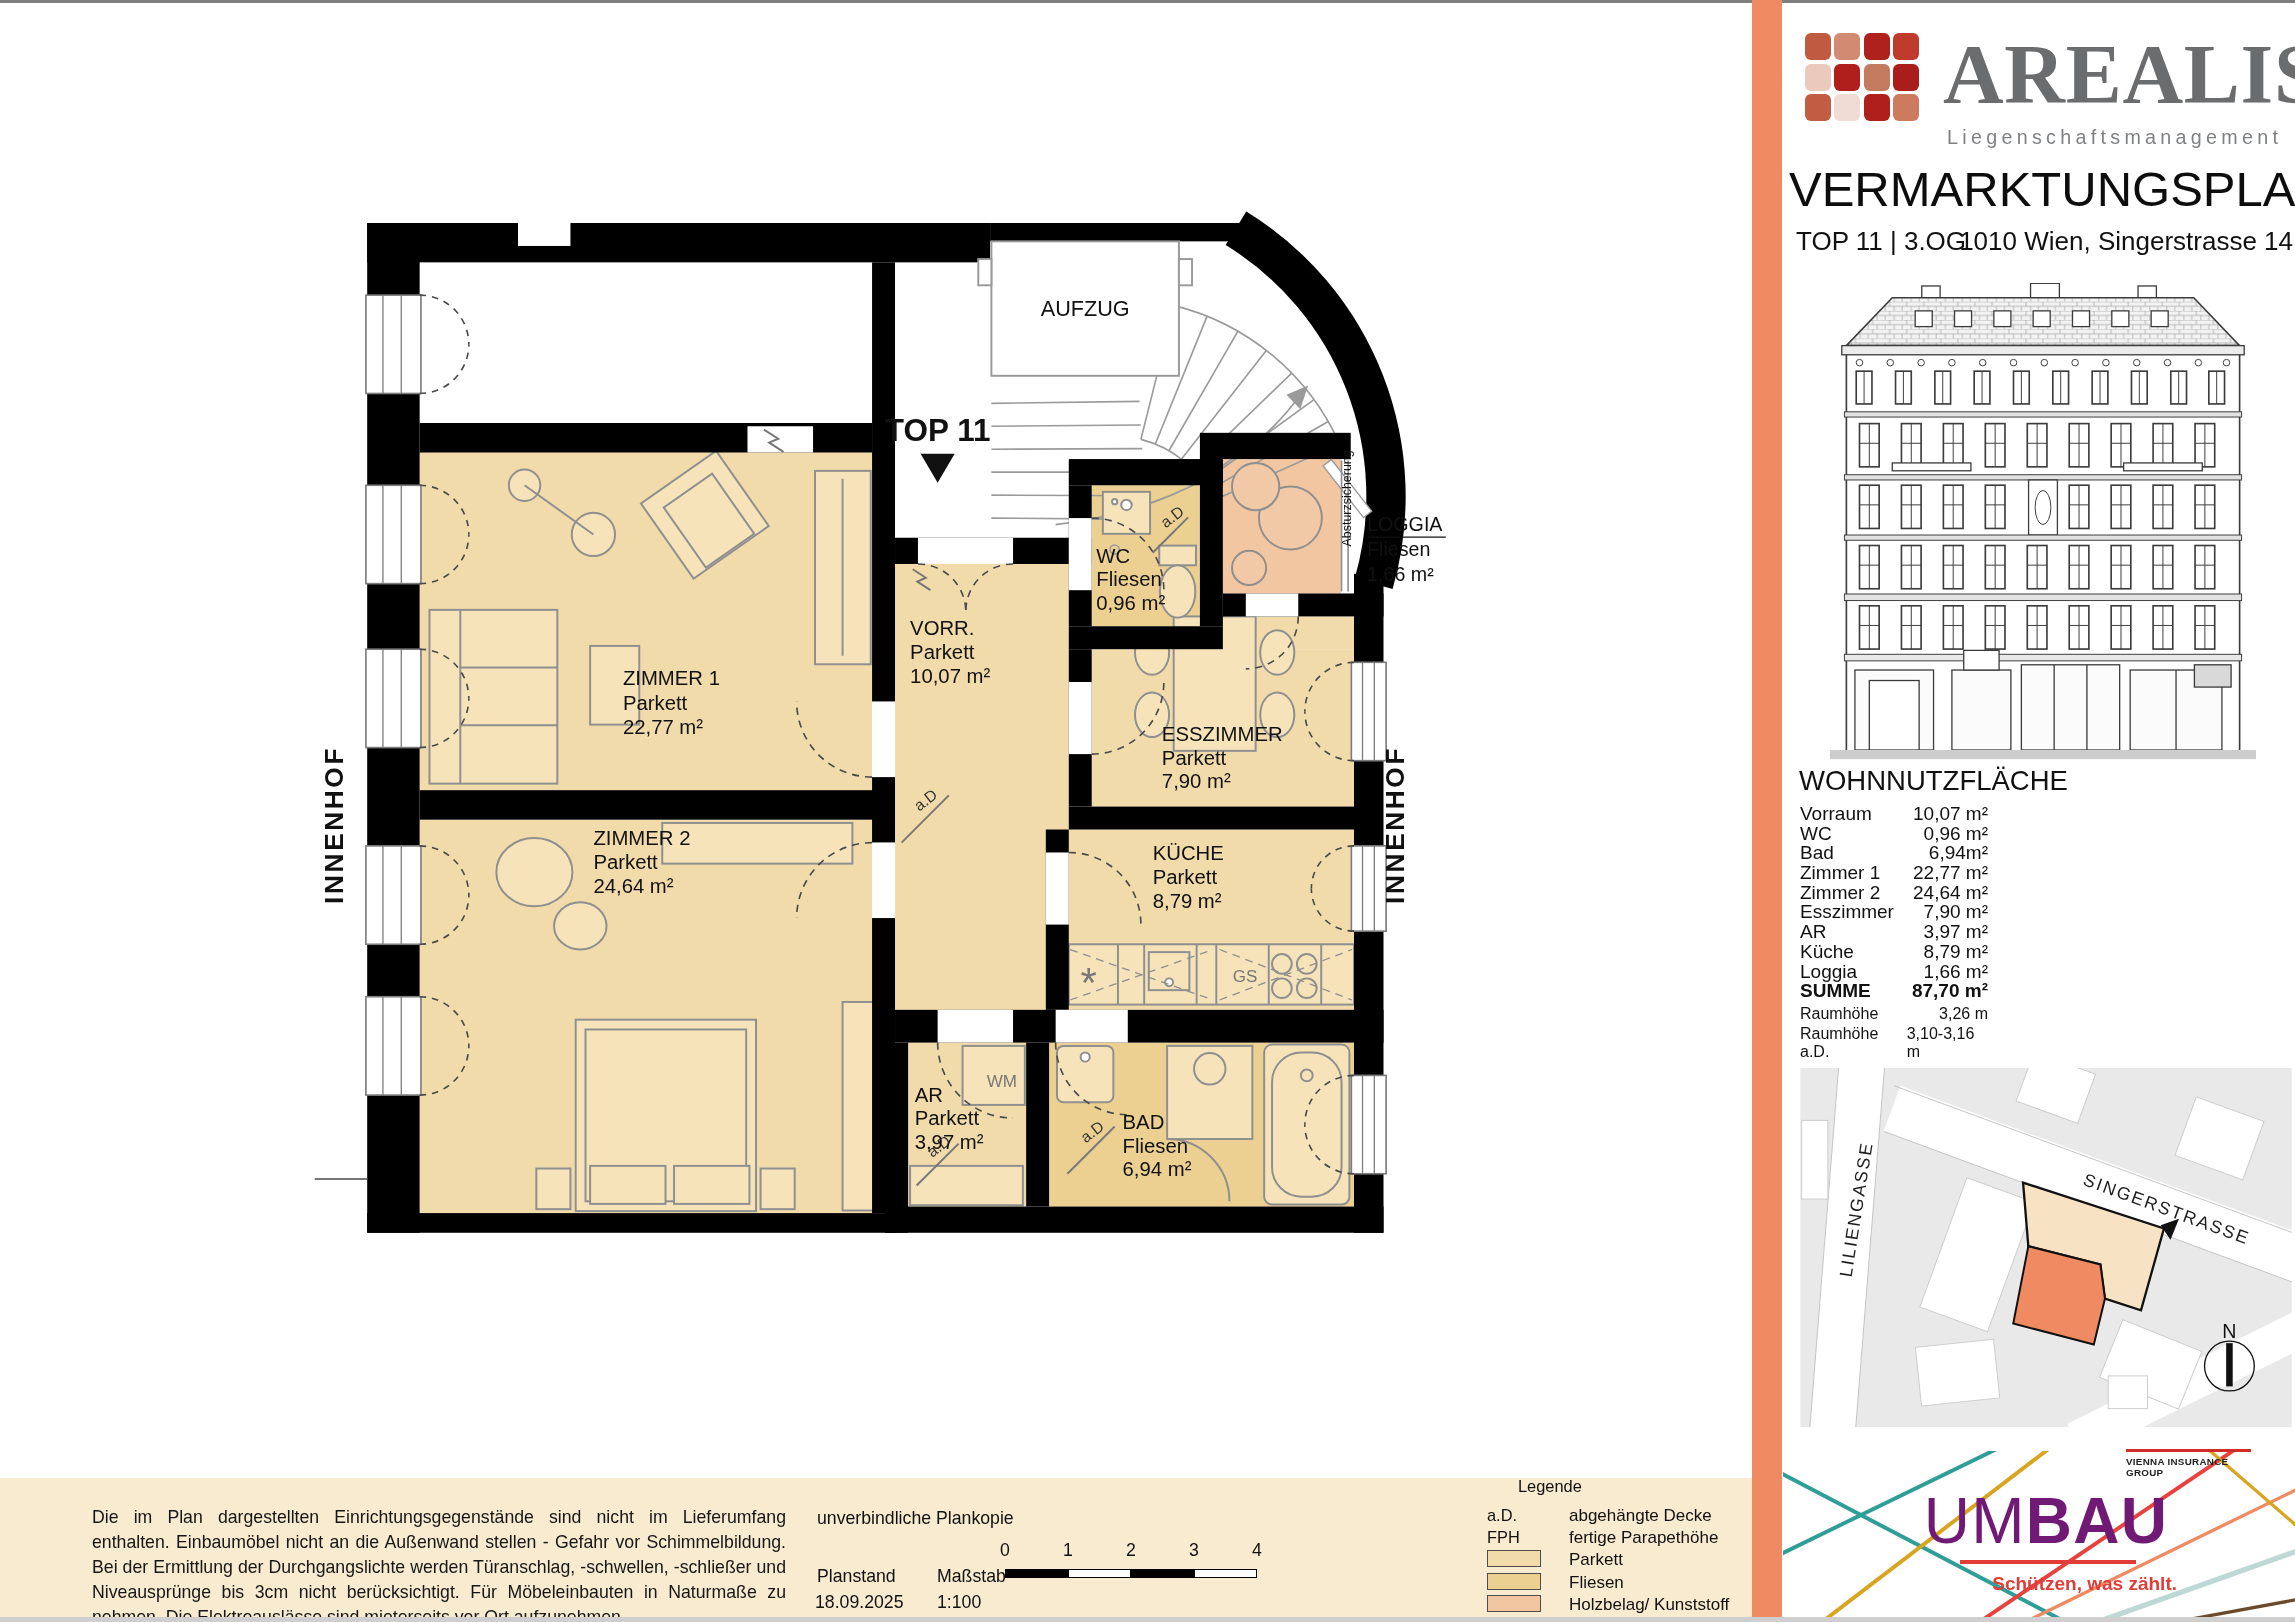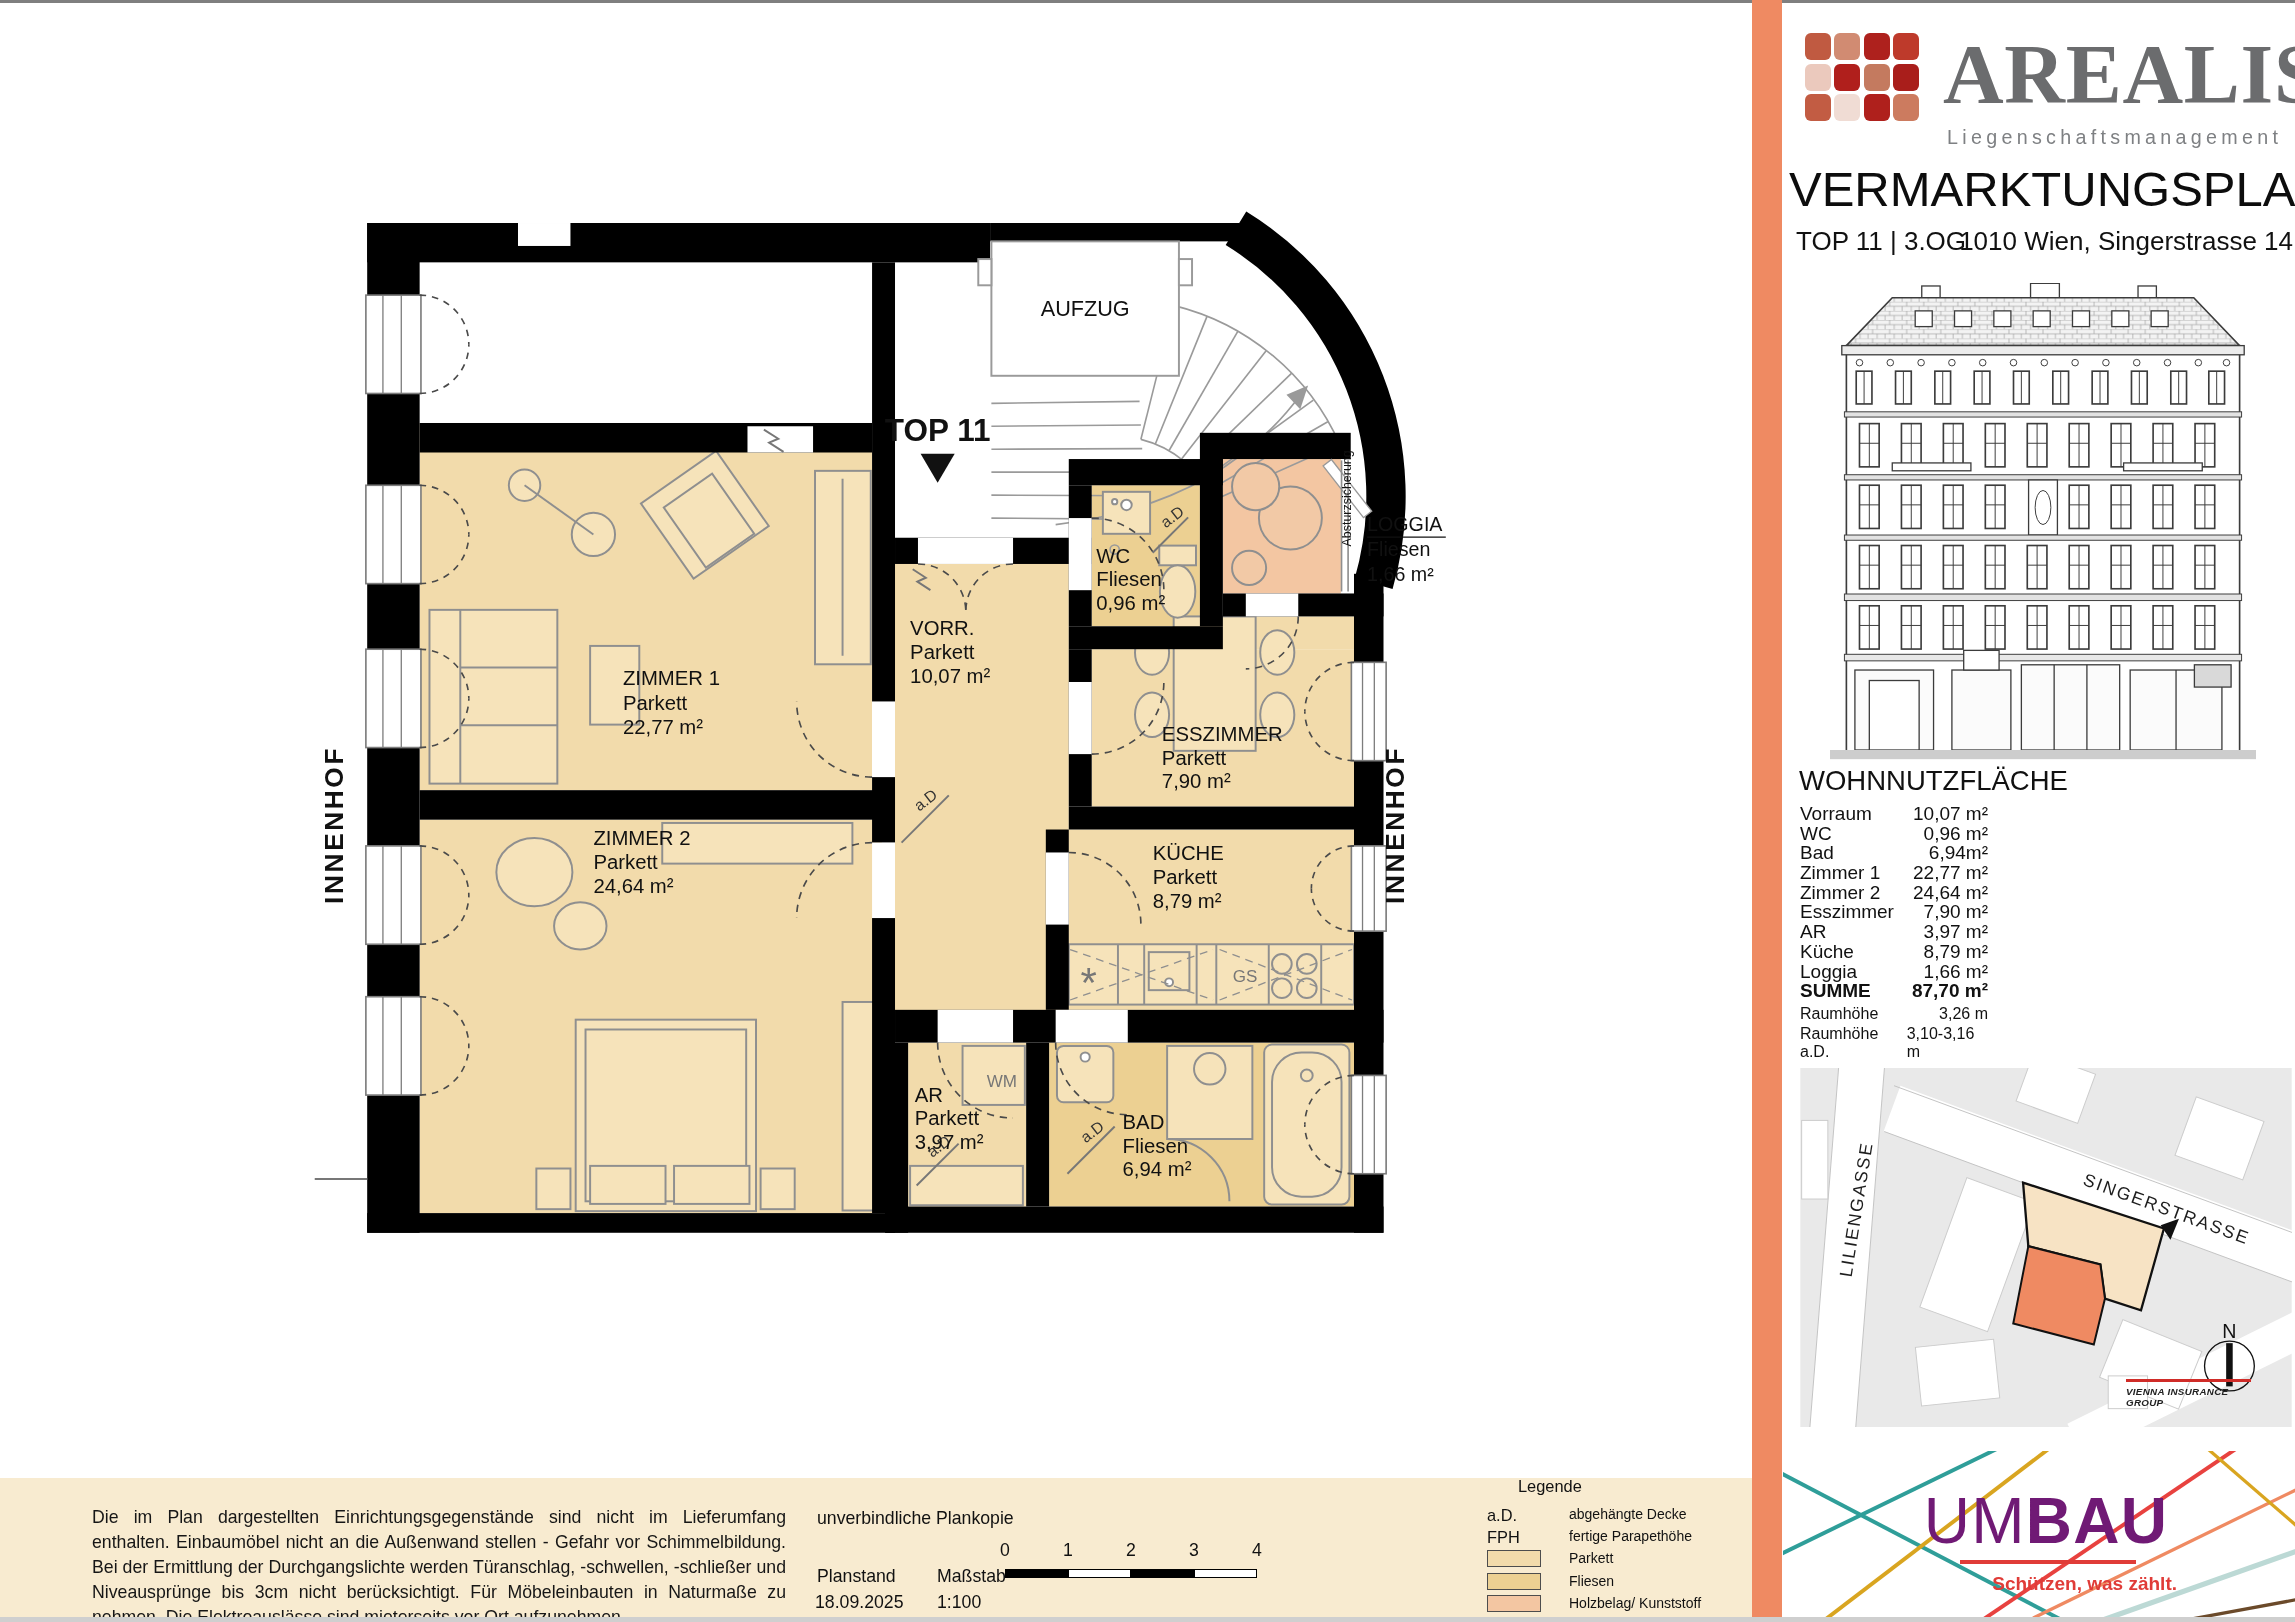--- a/index.html
+++ b/index.html
@@ -19,21 +19,21 @@
   #planstand-v{left:815px;top:1592px;}
   #massstab-l{left:937px;top:1566px;}
   #massstab-v{left:937px;top:1592px;text-align:right;}
   
   .tick{position:absolute;top:1540px;width:26px;margin-left:-13px;text-align:center;font-size:17.7px;}
   .segment{position:absolute;top:1569px;height:9.2px;width:63px;border:1.3px solid #000;box-sizing:border-box;}
   .seg-b{background:#000;} .seg-w{background:#fff;}
   
   #legend-title{left:1487px;top:1477px;font-size:16.4px;margin-left:31px;}
   .leg-key{position:absolute;left:1487px;font-size:16.4px;}
-  .leg-label{position:absolute;left:1569px;font-size:14px;}
+  .leg-label{position:absolute;left:1569px;font-size:17px;}
   .swatch{position:absolute;left:1487px;width:54px;height:17px;border:1.3px solid #4d4d4d;box-sizing:border-box;}
   
   .sq{position:absolute;width:25.6px;height:27px;border-radius:5.9px;}
   #arealis-name{left:1943px;top:26px;width:351px;font-family:"Liberation Serif",serif;font-weight:bold;
                 font-size:84px;letter-spacing:0.7px;color:#6b6c6e;}
   #arealis-sub{left:1947px;top:126px;font-size:19.7px;letter-spacing:4.3px;color:#7e8083;}
   #doc-title{left:1789px;top:161px;width:505px;font-size:49px;color:#0d0d0d;white-space:nowrap;}
   #unit{left:1796px;top:226px;font-size:26px;}
   #address{left:1928px;top:226px;width:365px;text-align:right;font-size:26px;}
   #table-title{left:1799px;top:765px;font-size:27.5px;}
@@ -42,21 +42,21 @@
   .arow.bold{font-weight:bold;}
   #height-rows{left:1800px;top:1005px;width:188px;}
   .hrow{display:flex;justify-content:space-between;height:20.3px;font-size:16px;}
   
   #umbau-text{left:1915px;top:1484px;width:262px;text-align:center;}
   #umbau-word{font-size:64px;letter-spacing:1.3px;color:#701a75;}
   #umbau-word .thin{font-weight:200;}
   #umbau-word .fat{font-weight:800;}
   #umbau-line{left:1960px;top:1560px;width:176px;height:3.9px;background:#e03c38;}
   #umbau-tag{left:1915px;top:1573px;width:262px;text-align:right;font-size:19px;font-weight:bold;color:#e03c38;}
-  #vig{left:2126px;top:1379px;width:138px;font-style:italic;}
+  #vig{left:2126px;top:1449px;width:138px;}
   #vig-bar{width:125px;height:3.3px;background:#d02c28;}
   #vig-text{font-size:9.8px;font-weight:bold;color:#222;letter-spacing:0.3px;margin-top:3.9px;}
   svg text{font-family:"Liberation Sans",sans-serif;}
 </style>
 </head>
 <body>
 
 <div id="page">
   <div class="abs" id="topline"></div>
 

